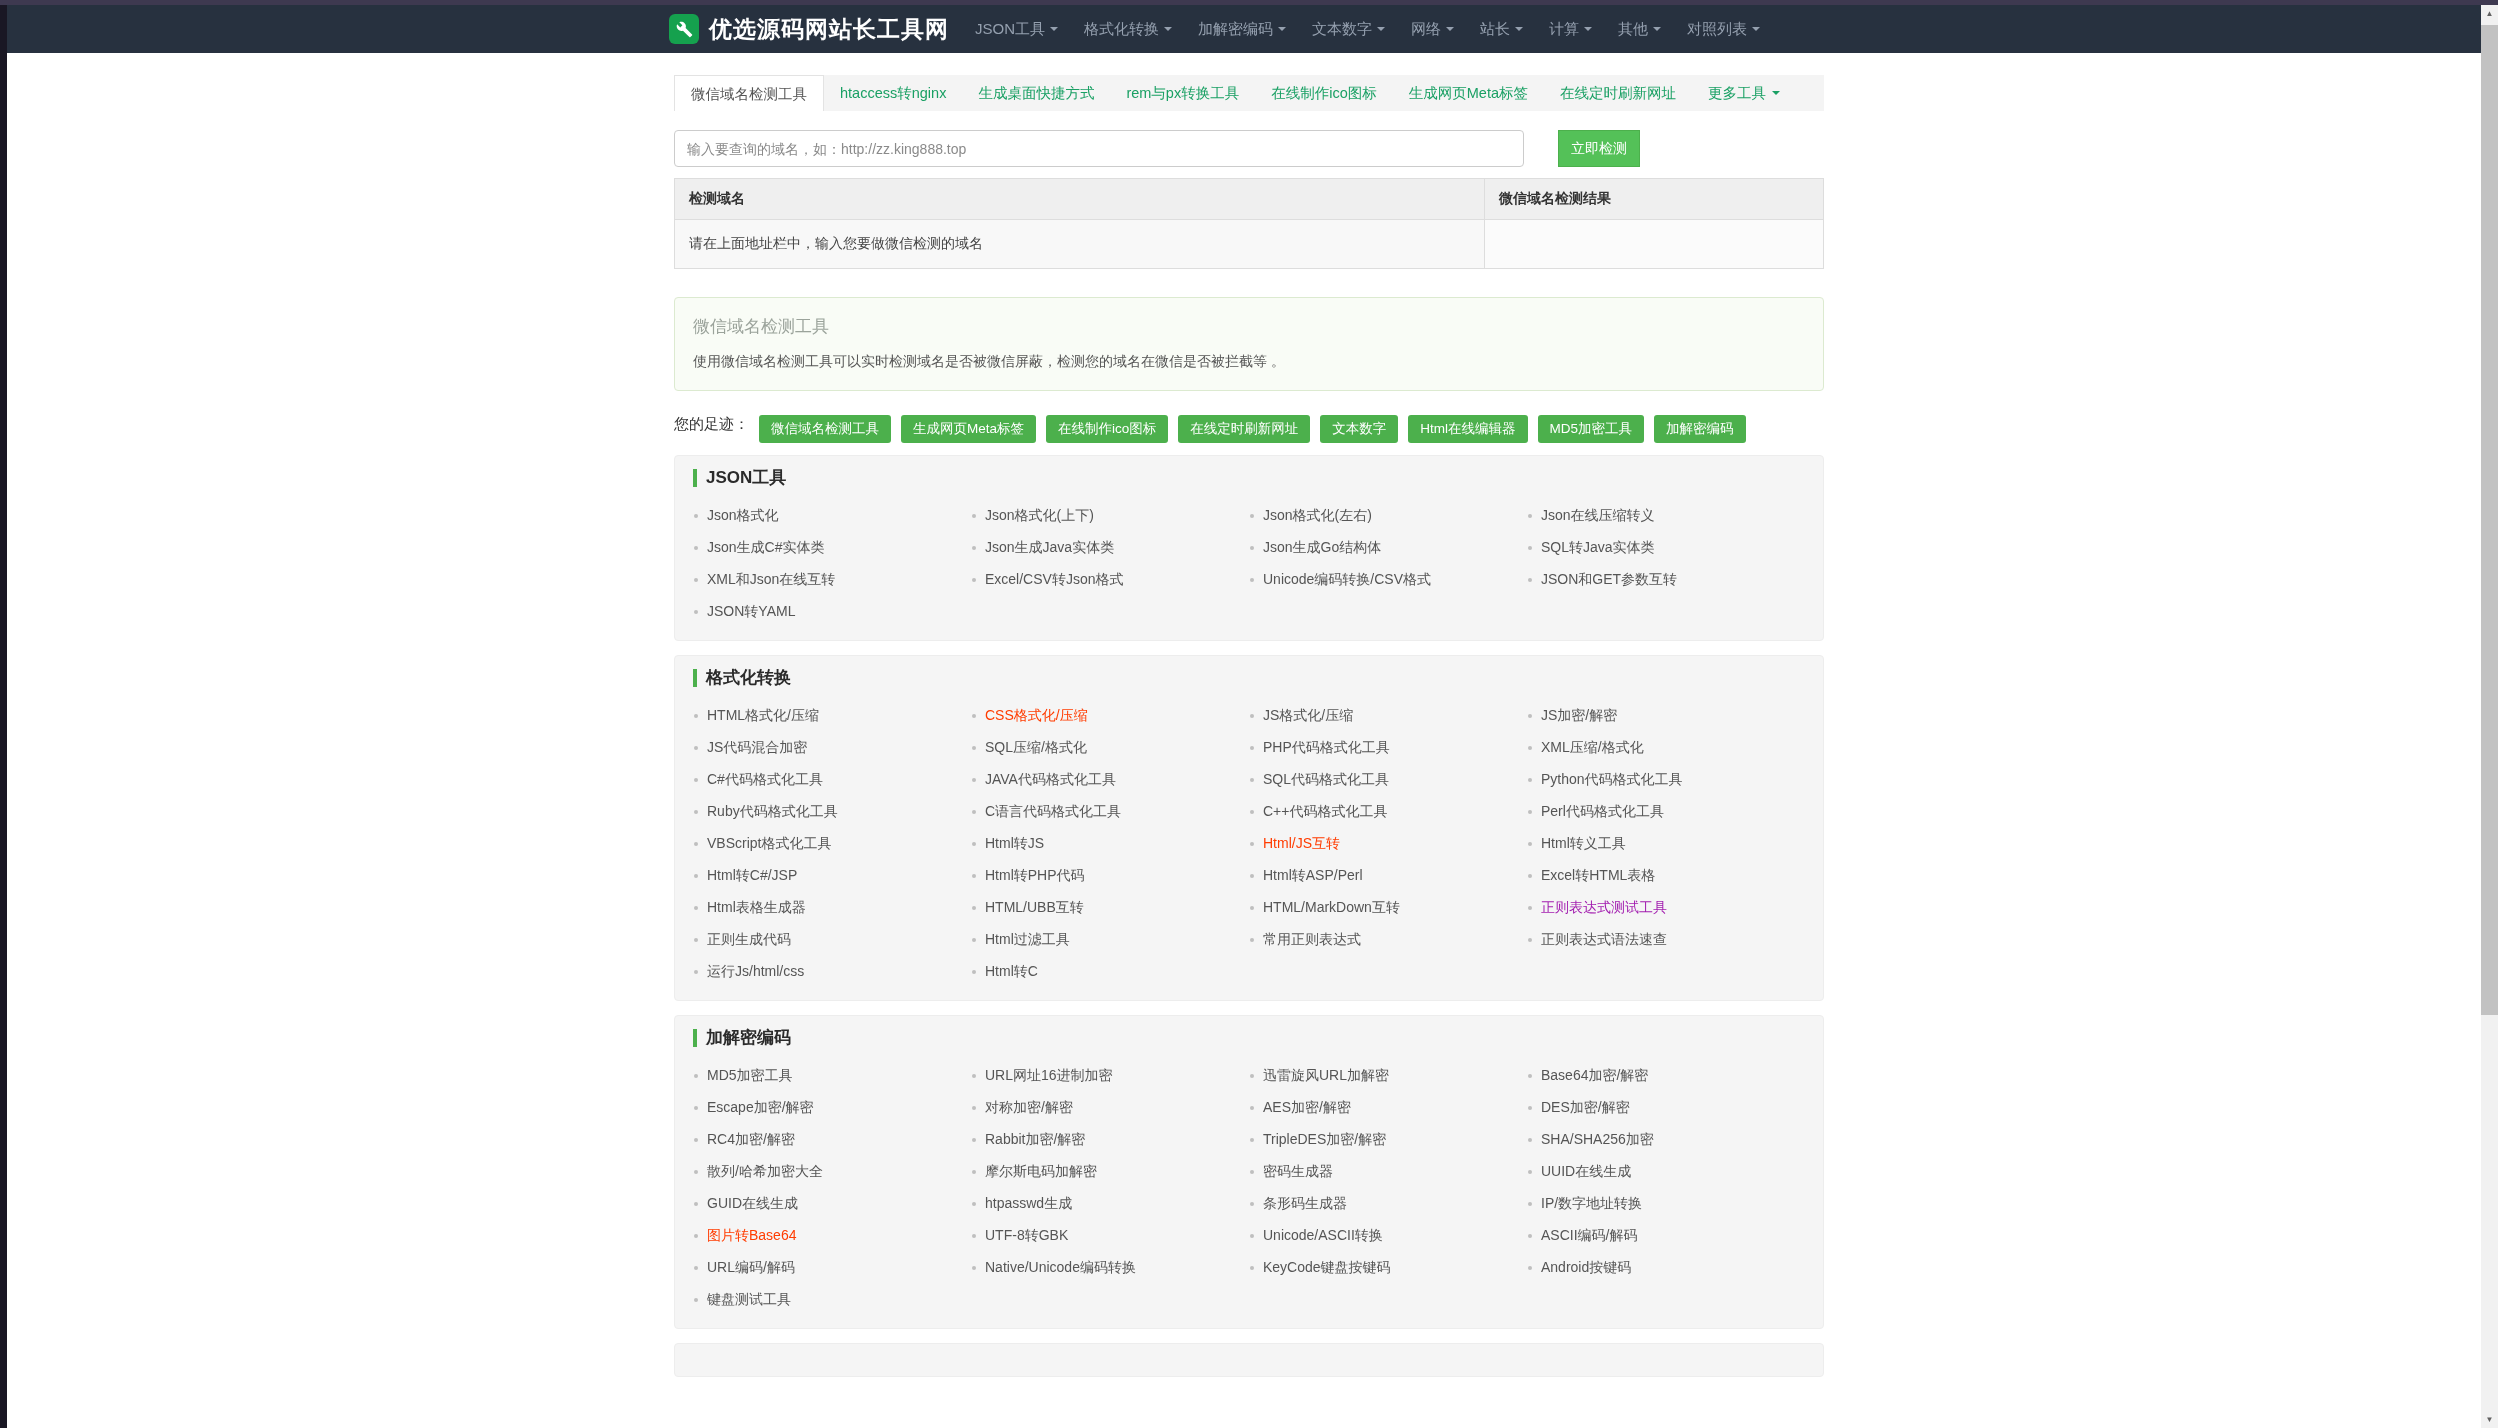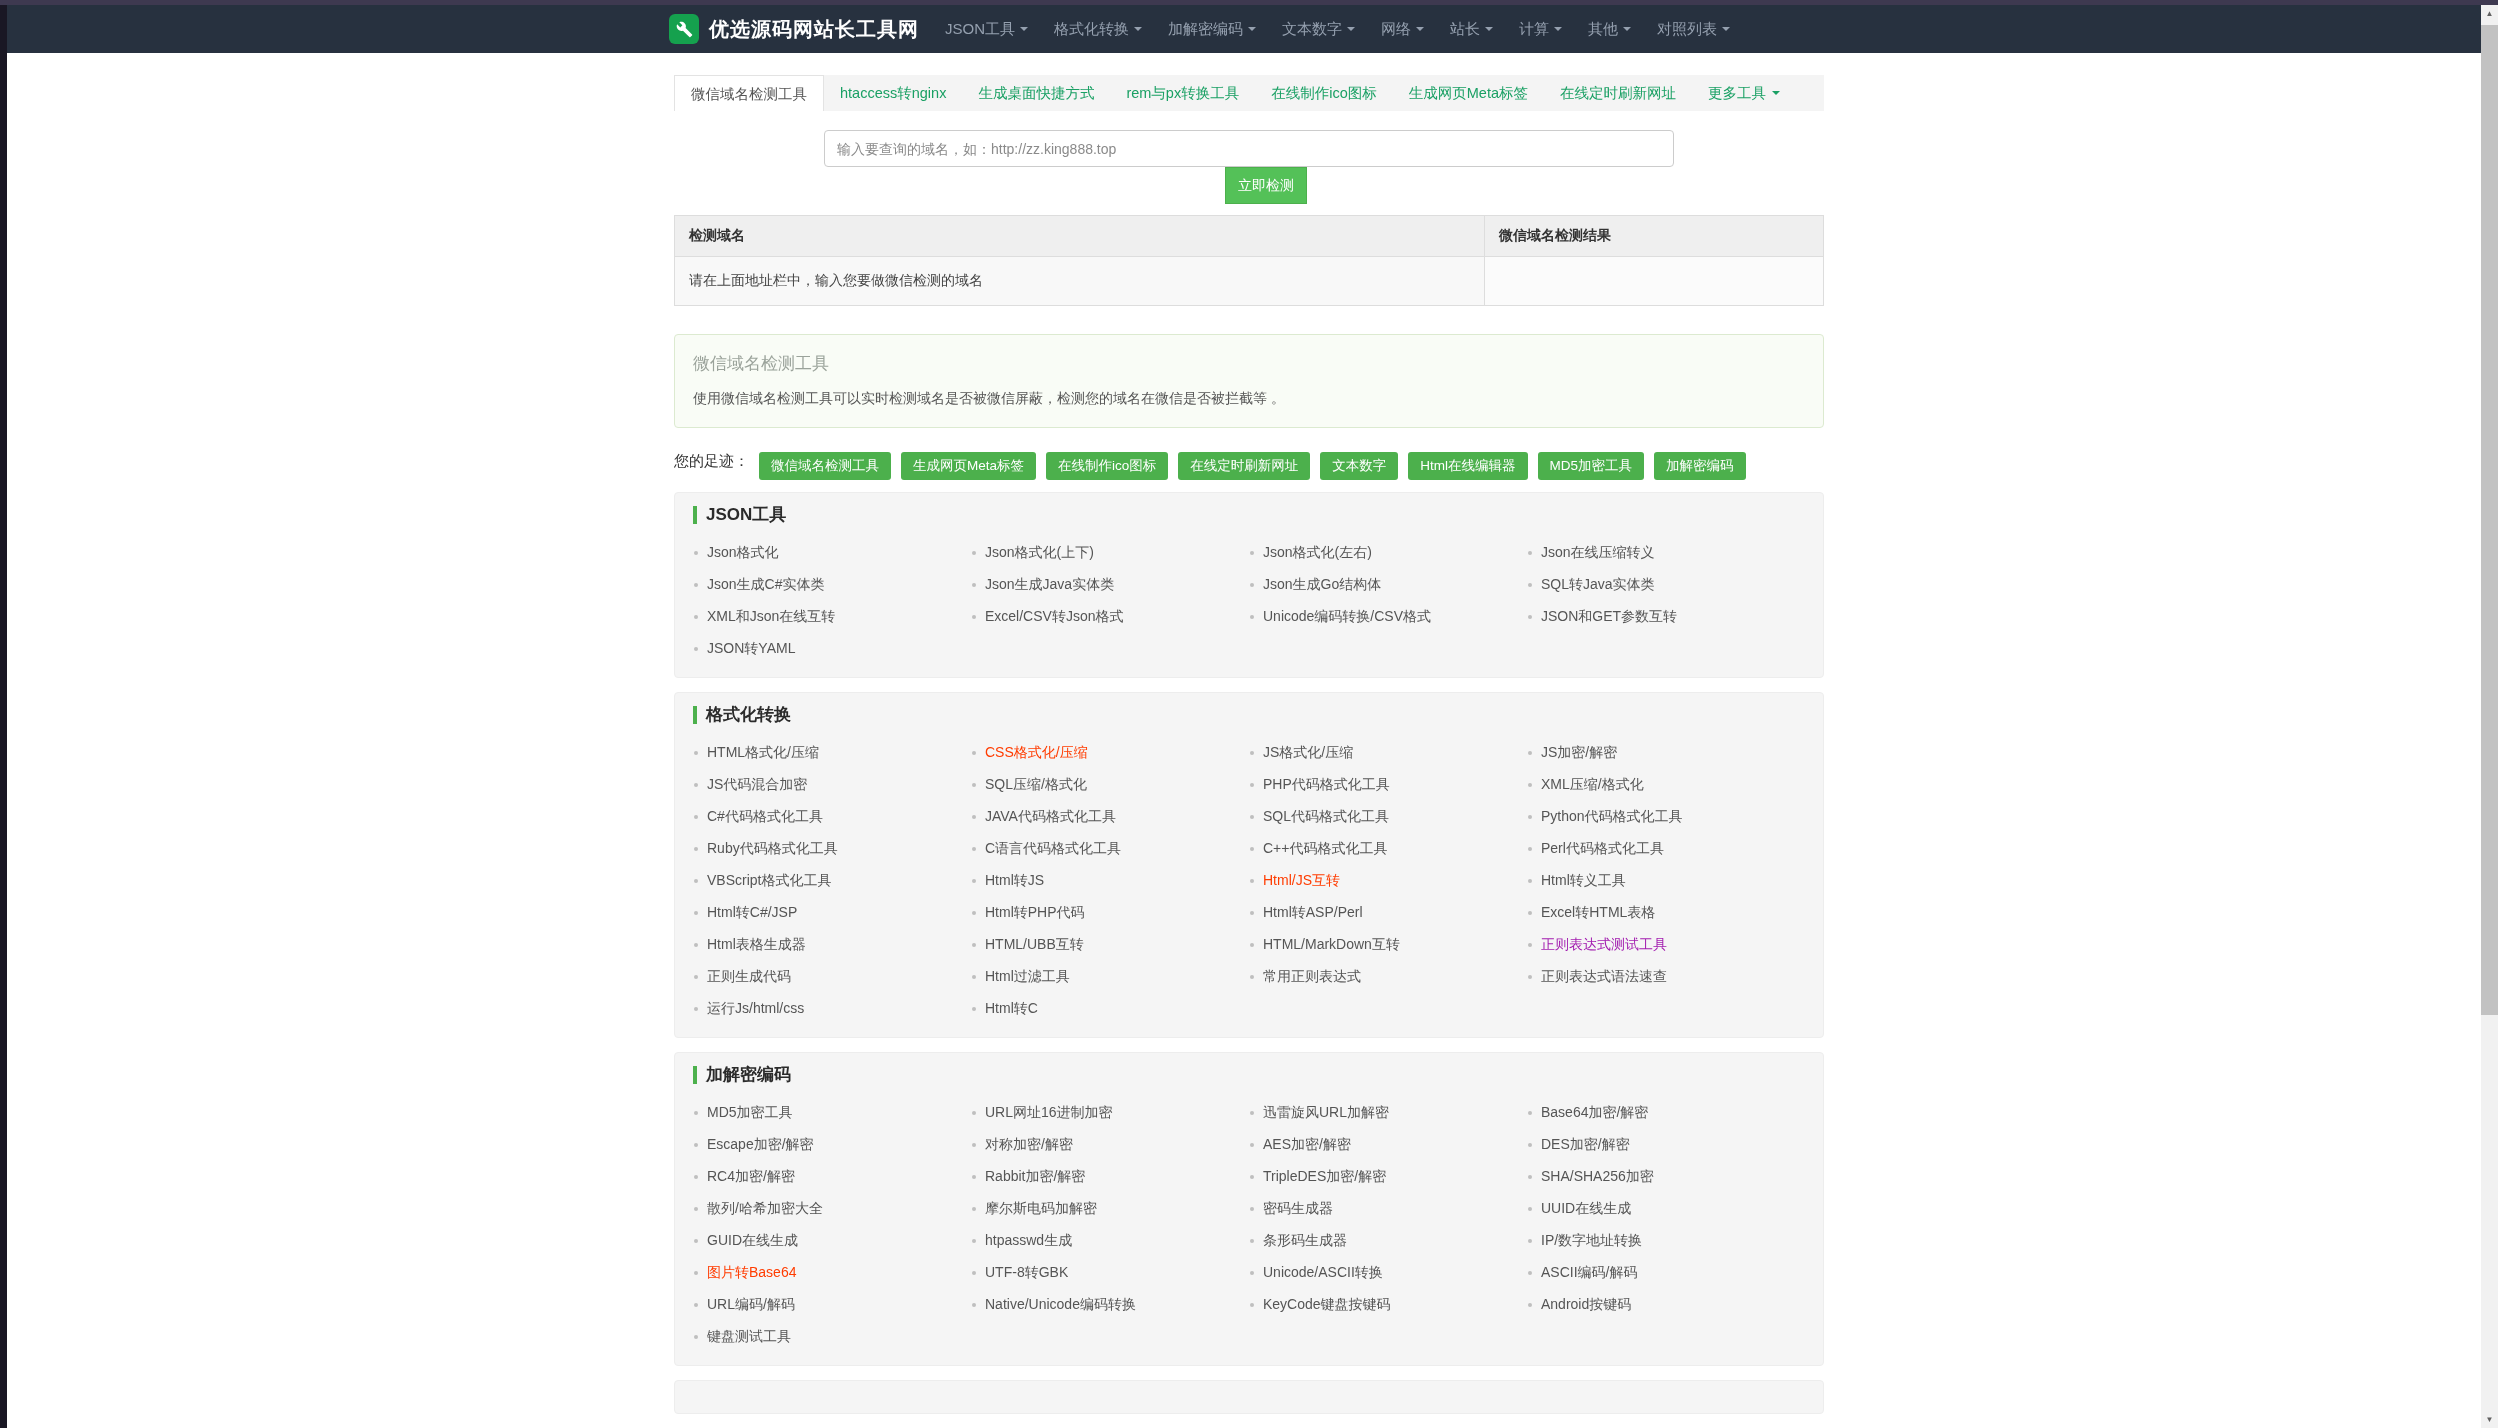--- a/index.html
+++ b/index.html
@@ -10,37 +10,37 @@
   
   .top-strip { position:absolute; top:0; left:0; right:0; height:5px; background:#3e3950; z-index:50; }
   .left-strip { position:absolute; top:0; left:0; bottom:0; width:7px; background:#191724; z-index:49; }
 
   
   .navbar { position:absolute; top:5px; left:7px; right:17px; height:48px; background:#27313f; }
   .nav-inner { width:1150px; margin:0 auto; height:48px; display:flex; align-items:center; }
   .brand { display:flex; align-items:center; text-decoration:none; cursor:pointer; }
   .logo { width:30px; height:30px; border-radius:6px; background:#15a14e; display:flex; align-items:center; justify-content:center; margin-right:10px; }
   .logo svg { width:17px; height:17px; }
-  .brand-text { color:#ffffff; font-size:20px; font-weight:bold; letter-spacing:1px; white-space:nowrap; }
+  .brand-text { color:#ffffff; font-size:23px; font-weight:bold; letter-spacing:1px; white-space:nowrap; }
   .menu { display:flex; align-items:center; margin-left:0; }
   .menu-item { display:inline-flex; align-items:center; margin-left:26px; color:#95a0af; font-size:15px; cursor:pointer; white-space:nowrap; }
   .caret { width:0; height:0; border:4px solid transparent; border-top-color:#95a0af; margin-left:5px; margin-top:4px; }
 
   
   .main { padding-top:75px; }
   .container { width:1150px; margin:0 auto; }
 
   
   .tabs { display:flex; background:#f4f4f4; height:36px; }
   .tab { line-height:34px; height:36px; padding:0 16px; font-size:14.5px; color:#1aa064; cursor:pointer; white-space:nowrap; display:flex; align-items:center; }
   .tab.active { background:#fff; border:1px solid #e3e3e3; border-bottom:none; color:#555; }
   .tab .caret-green { width:0; height:0; border:4px solid transparent; border-top-color:#1aa064; margin-left:6px; margin-top:4px; }
 
   
-  .search-row { margin-top:19px; display:flex; align-items:center;flex-direction:column; }
+  .search-row { margin-top:19px; display:flex; align-items:center; }
   .search-row input { width:850px; height:37px; border:1px solid #ccc; border-radius:4px; padding:0 12px; font-size:14px; color:#555; outline:none; font-family:inherit; }
   .search-row input::placeholder { color:#8a8a8a; }
   .check-btn { margin-left:34px; width:82px; height:37px; background:#54c158; color:#fff; border:1px solid #4cb04c; border-radius:0; font-size:14px; cursor:pointer; font-family:inherit; }
 
   
   .result-table { margin-top:11px; width:100%; border-collapse:collapse; }
   .result-table th, .result-table td { border:1px solid #ddd; text-align:left; font-weight:normal; }
   .result-table th { background:#efefef; font-size:14px; font-weight:bold; color:#333; padding:11px 14px; }
   .result-table td { font-size:14px; color:#444; padding:15px 14px; height:47px; }
   .td-domain { background:#f8f8f8; width:70.5%; }

